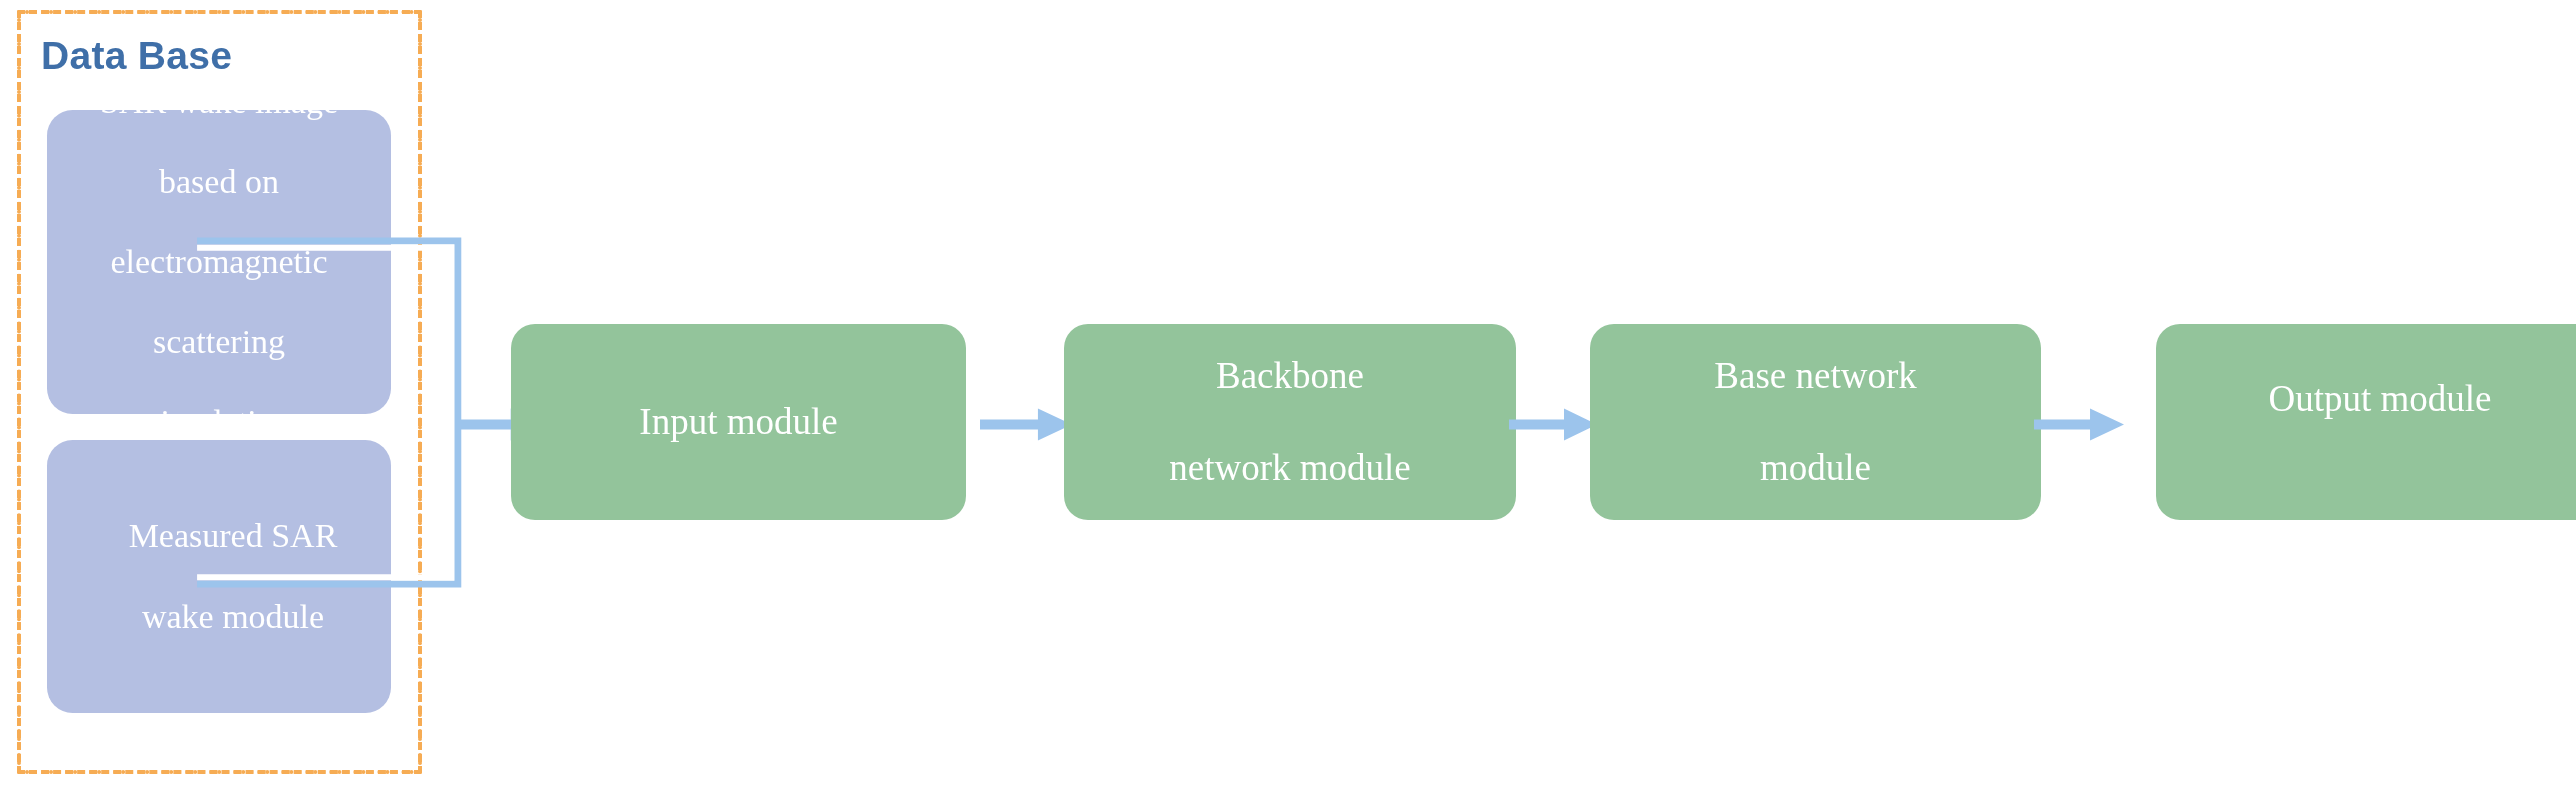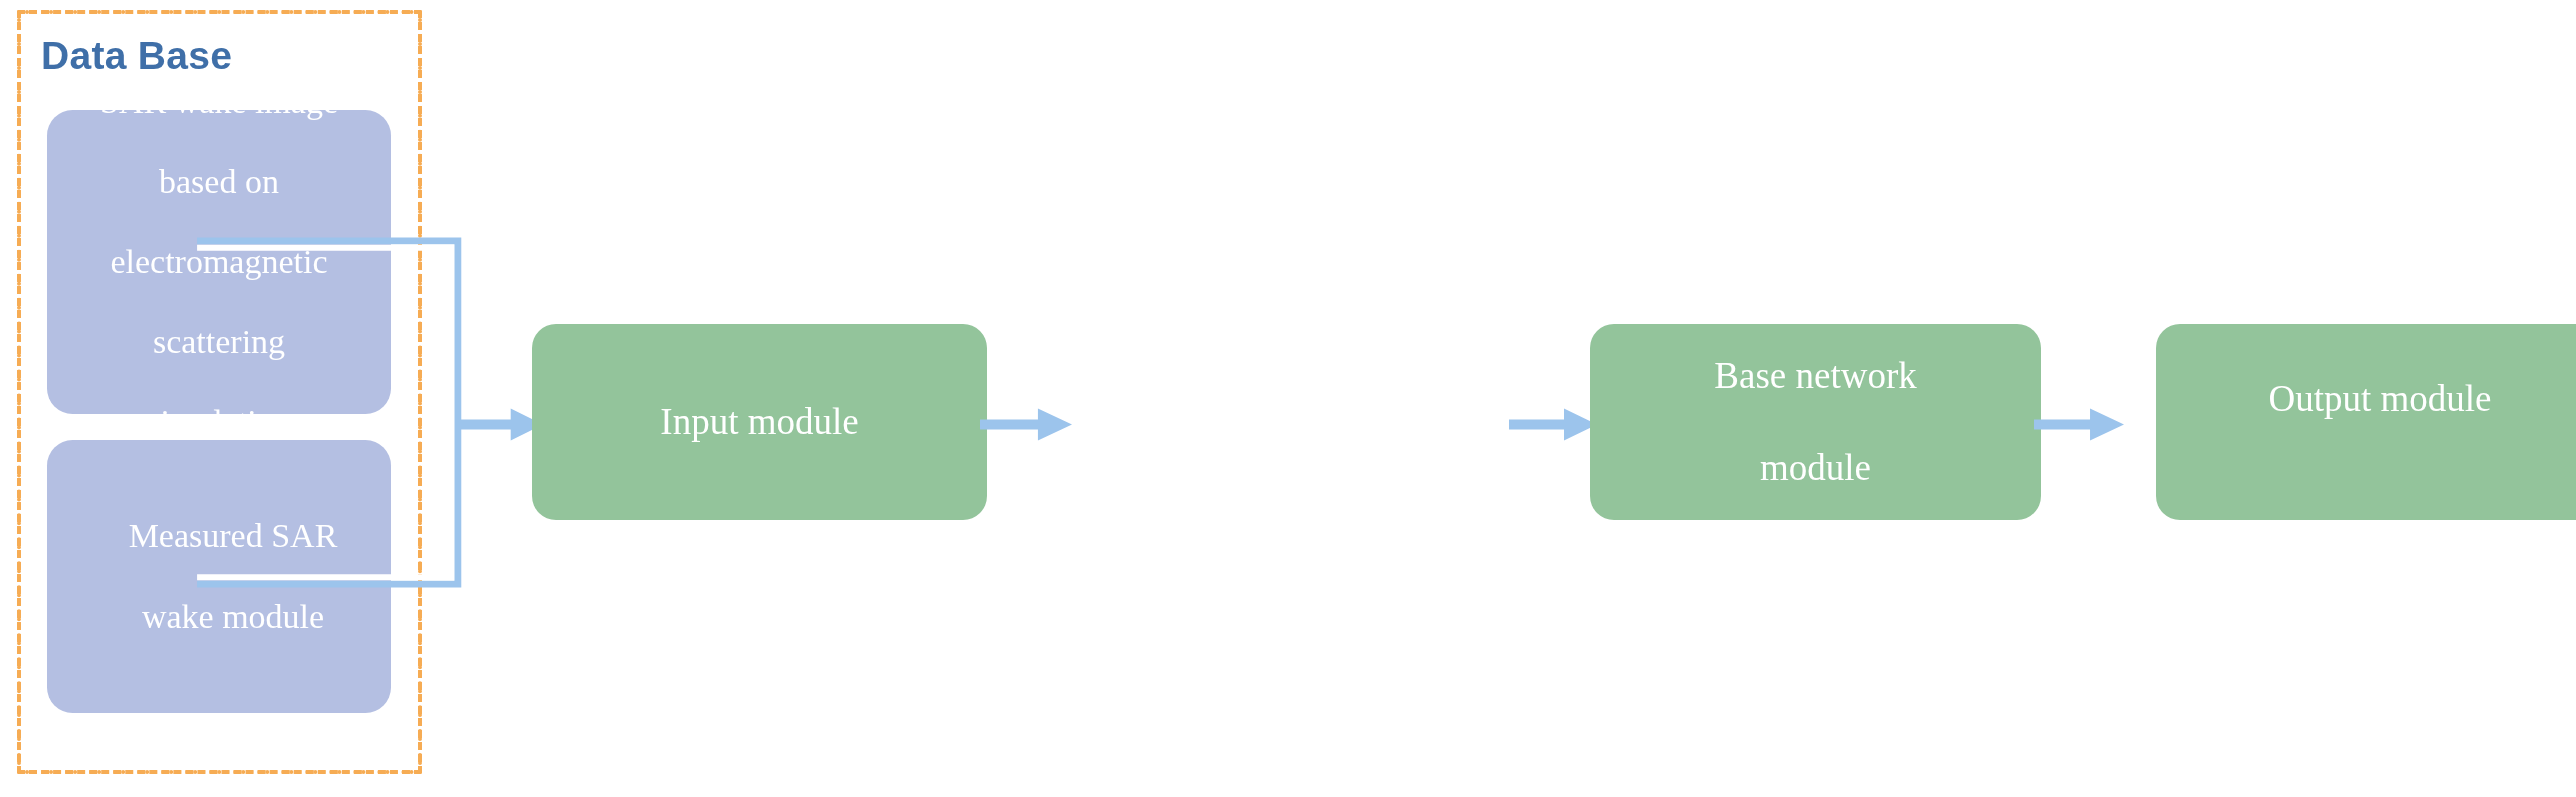--- a/index.html
+++ b/index.html
@@ -99,21 +99,21 @@
     display: flex;
     align-items: center;
     justify-content: center;
     text-align: center;
     font-family: "Liberation Serif", serif;
     font-size: 37px;
     line-height: 1.25;
     box-sizing: border-box;
     padding: 5.1px 13.6px;
   }
-  #module-input    { left: 532px;  width: 455px; }
+  #module-input    { left: 511px;  width: 455px; }
   #module-backbone { left: 1064px; width: 452px; }
   #module-neck     { left: 1590px; width: 451px; }
   #module-output   { left: 2118px; width: 448px; margin-left: 38px; }
 
   .module-box span { display: block; width: 100%; }
 
   
   #db-bracket {
     position: absolute;
     left: 197px;
@@ -174,20 +174,26 @@
   <div class="module-box" id="module-input">
     <span>
       <span>Input module</span>
     </span>
   </div>
 
   <svg class="arrow" id="arrow-input-back" viewBox="0 0 108 46" preserveAspectRatio="none">
     <path d="M 0 17 L 68 17 L 68 4 L 108 23 L 68 42 L 68 29 L 0 29 Z" fill="#9CC4EC"></path>
   </svg>
 
+  <div class="module-box" id="module-backbone">
+    <span>
+      <span>Backbone</span><br>
+      <span>network module</span>
+    </span>
+  </div>
 
   <svg class="arrow" id="arrow-back-neck" viewBox="0 0 104 46" preserveAspectRatio="none">
     <path d="M 0 17 L 65 17 L 65 4 L 104 23 L 65 42 L 65 29 L 0 29 Z" fill="#9CC4EC"></path>
   </svg>
 
   <div class="module-box" id="module-neck">
     <span>
       <span>Base network</span><br>
       <span>module</span>
     </span>

